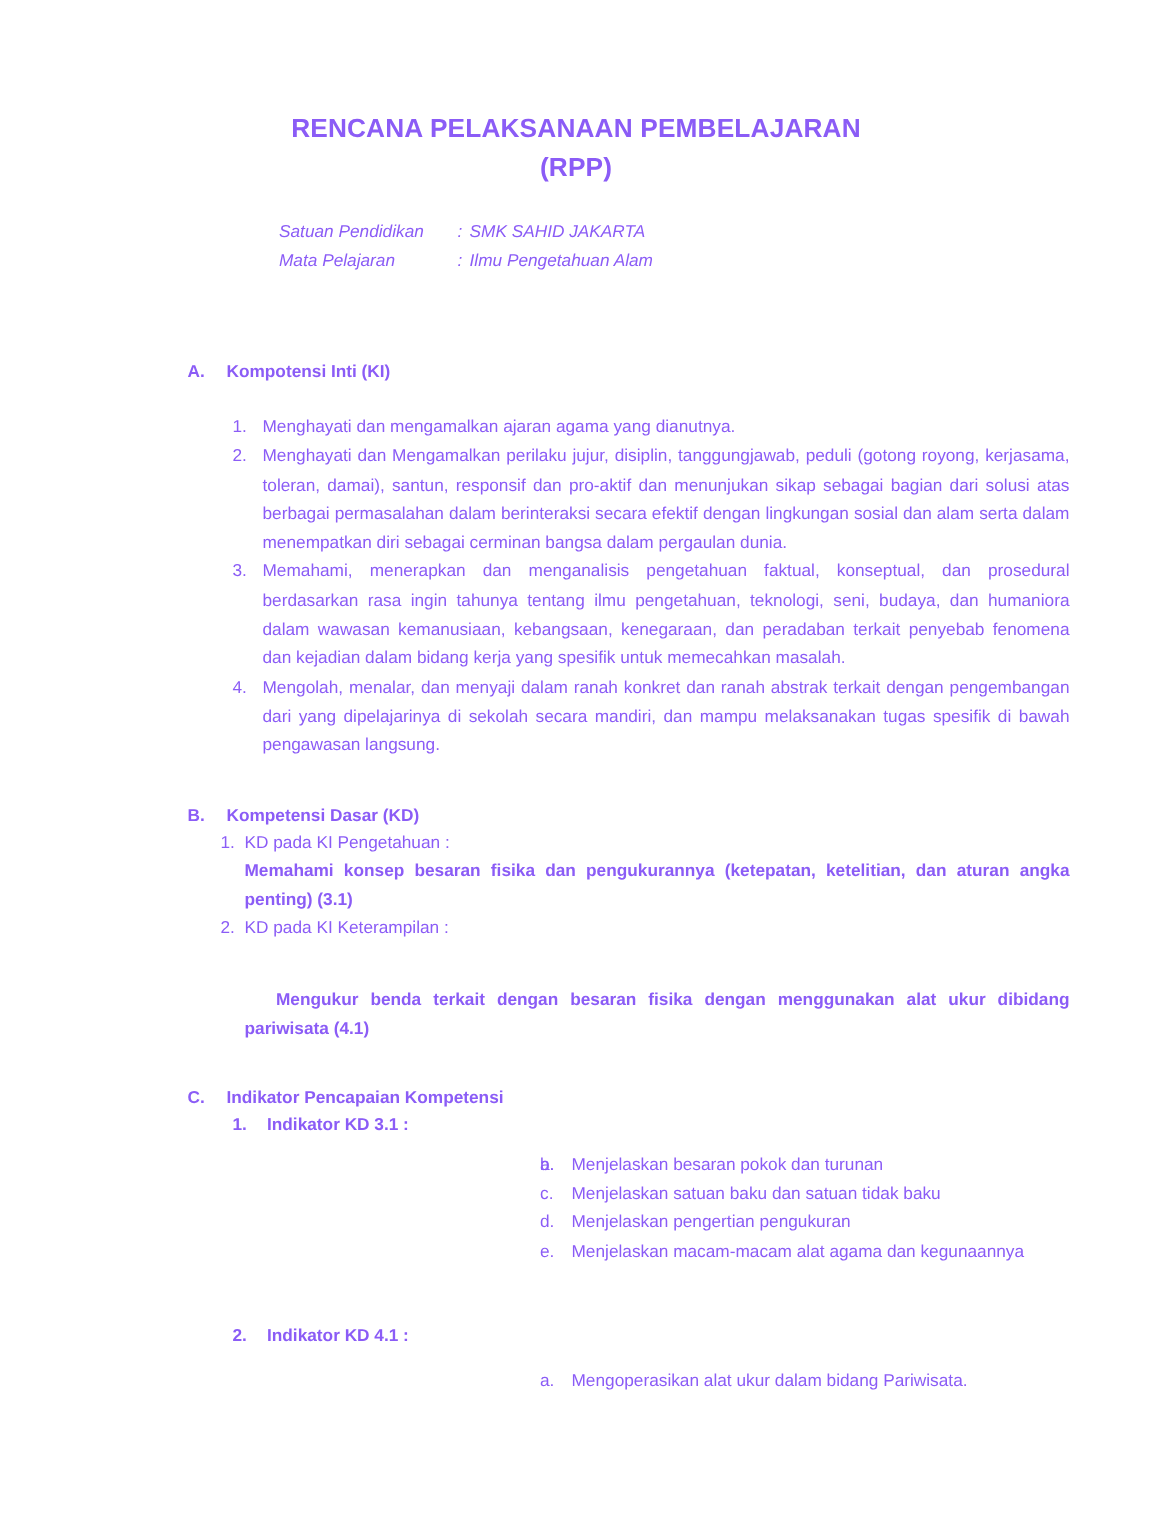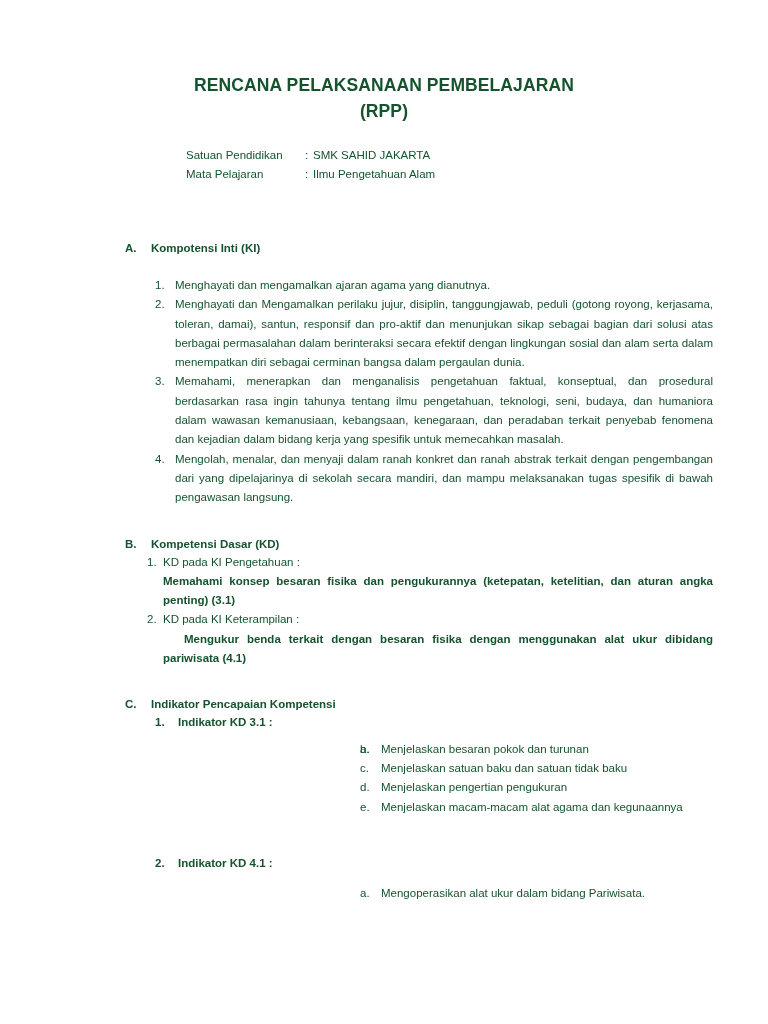--- a/index.html
+++ b/index.html
@@ -6,21 +6,21 @@
     margin: 0;
     padding: 0;
     background: #ffffff;
   }
   .page {
     position: relative;
     width: 768px;
     height: 1024px;
     background: #ffffff;
     font-family: "Liberation Sans", sans-serif;
-    color: #14532d;
+    color: #8b5cf6;
     overflow: hidden;
     box-sizing: border-box;
   }
 
   
   .title-block {
     position: absolute;
     top: 72px;
     left: 0;
     width: 768px;
@@ -39,20 +39,21 @@
     top: 146px;
     left: 186px;
     font-size: 11.5px;
     line-height: 19.3px;
     border-collapse: collapse;
   }
   .meta td {
     padding: 0;
     vertical-align: top;
     white-space: nowrap;
+    font-style: italic;
   }
   .meta td.label { width: 119px; }
   .meta td.colon { width: 8px; }
 
   
   .body-area {
     position: absolute;
     top: 240px;
     left: 0;
     width: 768px;
@@ -114,20 +115,21 @@
     left: 147px;
     top: 0;
   }
   .sub-para {
     text-align: justify;
     text-justify: inter-word;
     font-weight: bold;
   }
   .sub-para.indent-first {
     text-indent: 21px;
+    margin-top: 28px;
   }
 
   
   ul.lv2 > li {
     position: relative;
     padding-left: 178px;
     font-size: 11.5px;
     font-weight: bold;
     line-height: 19.3px;
   }

